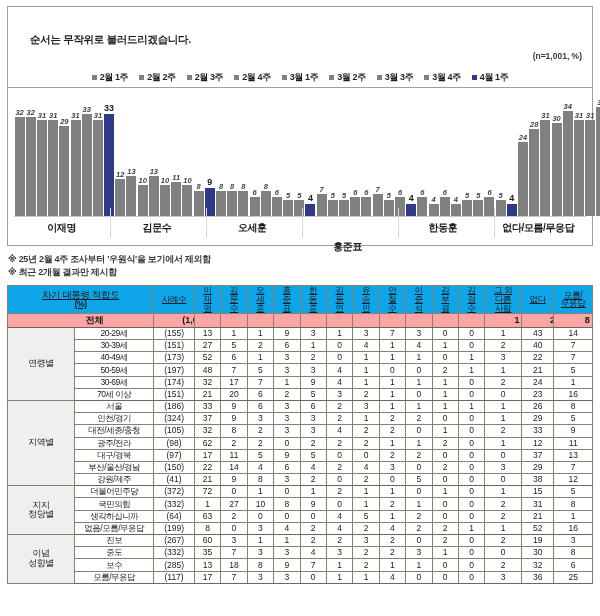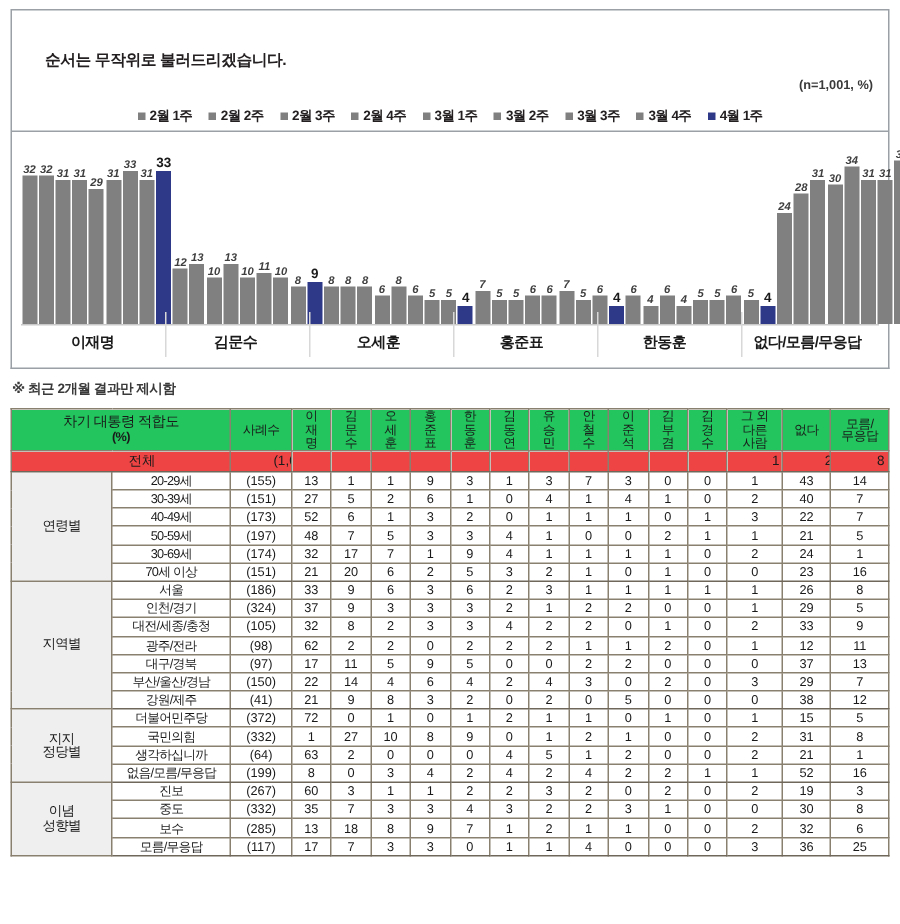--- a/index.html
+++ b/index.html
@@ -177,43 +177,44 @@
     padding: 0;
     text-align: center;
     vertical-align: middle;
     font-weight: normal;
     color: #1a1a1a;
     height: 11.2px;
     line-height: 1.05;
     overflow: hidden;
   }
   thead th {
-    background: #22c55e;
+    background: #0ea5e9;
     font-weight: bold;
     font-size: 8.5px;
     height: 40px;
     letter-spacing: -0.3px;
+    text-decoration: underline;
   }
   th.vert span {
     display: block;
     font-size: 8.5px;
     line-height: 1.05;
   }
   th.title {
     font-size: 9.5px;
     letter-spacing: -0.4px;
   }
   th.title small {
     display: block;
     font-size: 8.5px;
     font-weight: bold;
   }
   tr.total td {
-    background: #ef4444;
-    font-weight: normal;
+    background: #fca5a5;
+    font-weight: bold;
     font-size: 9px;
     height: 13px;
     padding-left: 28px;
   }
   td.grp-label {
     background: #efefef;
     font-weight: bold;
     font-size: 9px;
     letter-spacing: -0.5px;
     line-height: 1.15;
@@ -610,32 +611,33 @@
             <div class="bar" style="height: 109px; position: absolute; bottom: 0px; left: 0px;"></div>
           </div>
         </div>
       </div>
     </div>
   <div class="axis"></div>
   <div class="cat-row" id="catrow">
       <div class="cat" style="flex: 1 1 0px;">이재명</div>
       <div class="cat" style="flex: 1 1 0px;">김문수</div>
       <div class="cat" style="flex: 1 1 0px;">오세훈</div>
-      <div class="cat" style="flex: 1 1 0px;">홍준표</div>
+      <div class="cat" style="flex: 1 1 0px; margin-top: 19px;">홍준표</div>
       <div class="cat" style="flex: 1 1 0px;">한동훈</div>
       <div class="cat" style="flex: 1 1 0px;">없다/모름/무응답</div>
     </div>
 <div class="sep" style="left: 102px;"></div>
     <div class="sep" style="left: 198px;"></div>
     <div class="sep" style="left: 294px;"></div>
     <div class="sep" style="left: 390px;"></div>
     <div class="sep" style="left: 486px;"></div>
   </div>
 
 <div class="notes">
+  <div class="note">※ 25년 2월 4주 조사부터 '우원식'을 보기에서 제외함</div>
   <div class="note">※ 최근 2개월 결과만 제시함</div>
 </div>
 
 <table class="poll">
   <colgroup>
     <col style="width:66px">
       <col style="width:78px">
       <col style="width:40px">
     <col style="width:26px">
       <col style="width:26px">

